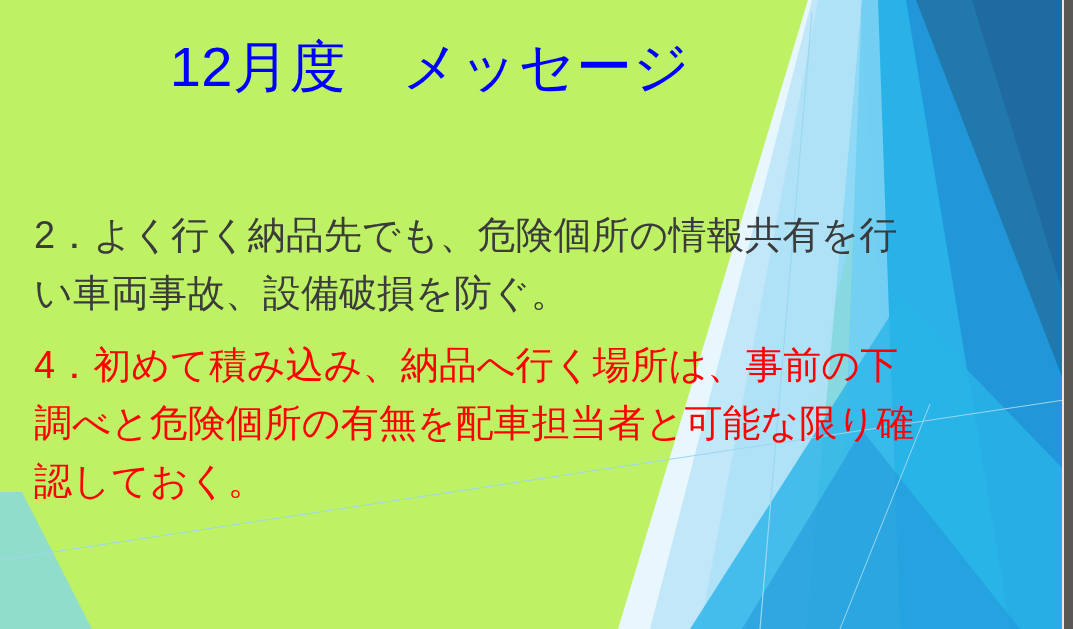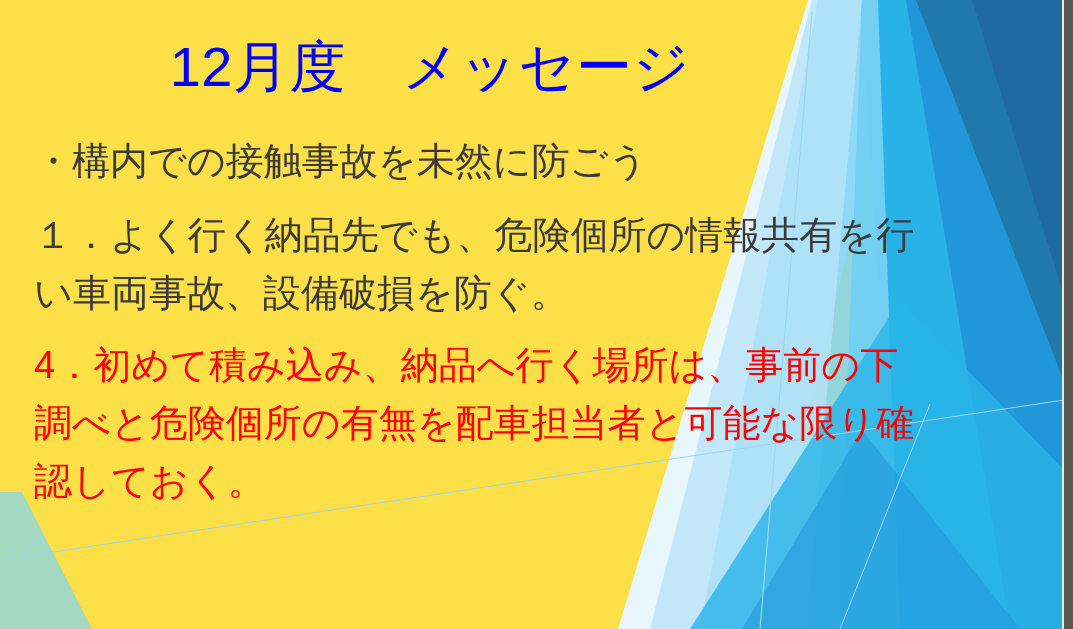--- a/index.html
+++ b/index.html
@@ -5,21 +5,21 @@
   html, body {
     margin: 0;
     padding: 0;
     background: #ffffff;
   }
   #slide-root {
     position: relative;
     width: 1073px;
     height: 629px;
     overflow: hidden;
-    background: #fde047;
+    background: #bef264;
     font-family: "Liberation Sans", "DejaVu Sans", sans-serif;
   }
   
   #bg-art {
     position: absolute;
     left: 0; top: 0;
     width: 1073px;
     height: 629px;
     pointer-events: none;
   }
@@ -105,22 +105,21 @@
 
     <line x1="812" y1="12" x2="760" y2="629" stroke="#9bd7ef" stroke-width="1.2"></line>
     <line x1="1064" y1="400" x2="0" y2="560" stroke="#9bd7ef" stroke-width="1"></line>
     <line x1="930" y1="404" x2="840" y2="629" stroke="#9bd7ef" stroke-width="1"></line>
   </svg>
 
   <div id="content">
 
     <div id="slide-title">12月度　メッセージ</div>
 
-    <div class="body-block" id="body-line-1">・構内での接触事故を未然に防ごう</div>
 
-    <div class="body-block" id="body-line-2">１．よく行く納品先でも、危険個所の情報共有を行い車両事故、設備破損を防ぐ。</div>
+    <div class="body-block" id="body-line-2">2．よく行く納品先でも、危険個所の情報共有を行い車両事故、設備破損を防ぐ。</div>
 
     <div class="body-block" id="body-line-3">4．初めて積み込み、納品へ行く場所は、事前の下調べと危険個所の有無を配車担当者と可能な限り確認しておく。</div>
   </div>
 
   <div id="right-frame"></div>
 
 </div>
 
 </body></html>

